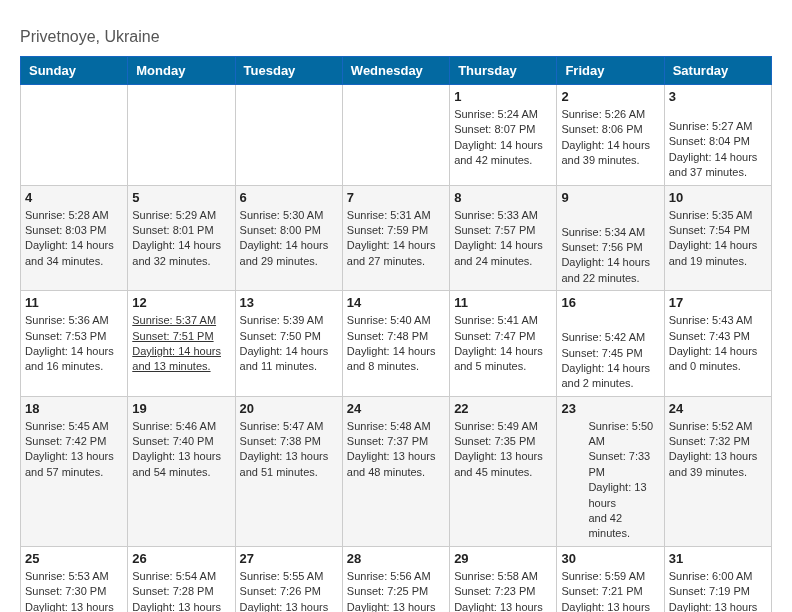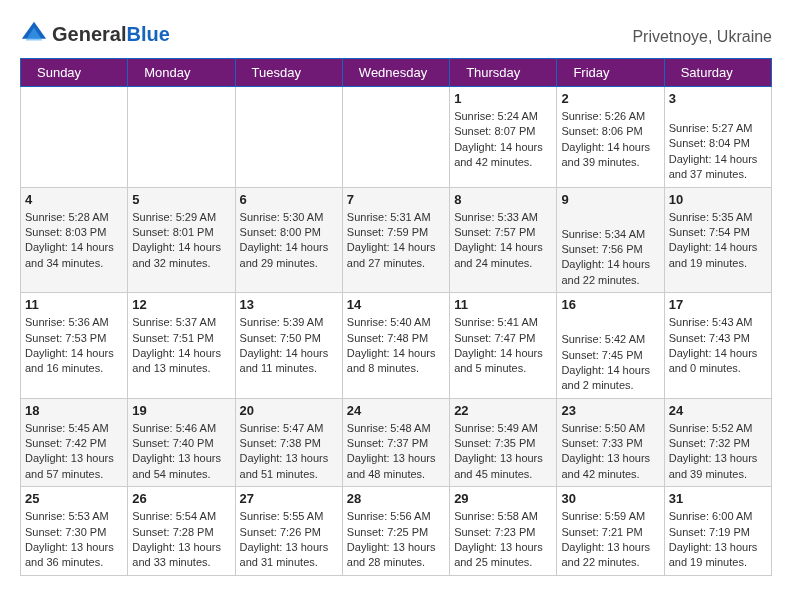--- a/index.html
+++ b/index.html
@@ -44,26 +44,26 @@
       font-size: 16px;
       color: #555;
       margin-top: 8px;
     }
     .calendar {
       width: 100%;
       border-collapse: collapse;
       font-size: 11px;
     }
     .calendar th {
-      background-color: #701a75;
+      background-color: #0369a1;
       color: #fff;
-      padding: 6px 16px;
+      padding: 6px 8px;
       text-align: left;
       font-size: 13px;
-      font-weight: normal;
+      font-weight: bold;
       border: 1px solid #1565c0;
     }
     .calendar td {
       border: 1px solid #ccc;
       vertical-align: top;
       padding: 4px;
       min-height: 80px;
       width: calc(100% / 7);
     }
     .calendar tr:nth-child(even) td {
@@ -80,29 +80,20 @@
     }
     .day-info {
       color: #333;
       line-height: 1.4;
     }
   </style>
 </head>
 <body>
 
 <div class="header">
-  <div class="logo">
-    <svg class="logo-icon" viewBox="0 0 30 30" xmlns="http://www.w3.org/2000/svg">
-      <polygon points="15,2 28,20 2,20" fill="#1565c0"></polygon>
-      <polygon points="15,8 24,22 6,22" fill="#42a5f5" opacity="0.6"></polygon>
-    </svg>
-    <div>
-      <span class="logo-text logo-general">General</span><span class="logo-text logo-blue">Blue</span>
-    </div>
-  </div>
   <div class="title-block">
     <div class="location">Privetnoye, Ukraine</div>
   </div>
 </div>
 
 <table class="calendar">
   <thead>
     <tr>
       <th>Sunday</th>
       <th>Monday</th>
@@ -195,21 +186,21 @@
       <tr>
         <td>
           <div class="day-number">11</div>
           <div class="day-info" style="white-space: pre-line;">Sunrise: 5:36 AM
 Sunset: 7:53 PM
 Daylight: 14 hours
 and 16 minutes.</div>
         </td>
         <td>
           <div class="day-number">12</div>
-          <div class="day-info" style="white-space: pre-line;">Sunrise: 5:37 AM
+          <div class="day-info" style="white-space: pre-line; text-decoration: underline;">Sunrise: 5:37 AM
 Sunset: 7:51 PM
 Daylight: 14 hours
 and 13 minutes.</div>
         </td>
         <td>
           <div class="day-number">13</div>
           <div class="day-info" style="white-space: pre-line;">Sunrise: 5:39 AM
 Sunset: 7:50 PM
 Daylight: 14 hours
 and 11 minutes.</div>
@@ -274,21 +265,21 @@
         </td>
         <td>
           <div class="day-number">22</div>
           <div class="day-info" style="white-space: pre-line;">Sunrise: 5:49 AM
 Sunset: 7:35 PM
 Daylight: 13 hours
 and 45 minutes.</div>
         </td>
         <td>
           <div class="day-number">23</div>
-          <div class="day-info" style="white-space: pre-line;">Sunrise: 5:50 AM
+          <div class="day-info" style="white-space: pre-line; margin-left: 27px;">Sunrise: 5:50 AM
 Sunset: 7:33 PM
 Daylight: 13 hours
 and 42 minutes.</div>
         </td>
         <td>
           <div class="day-number">24</div>
           <div class="day-info" style="white-space: pre-line;">Sunrise: 5:52 AM
 Sunset: 7:32 PM
 Daylight: 13 hours
 and 39 minutes.</div>

